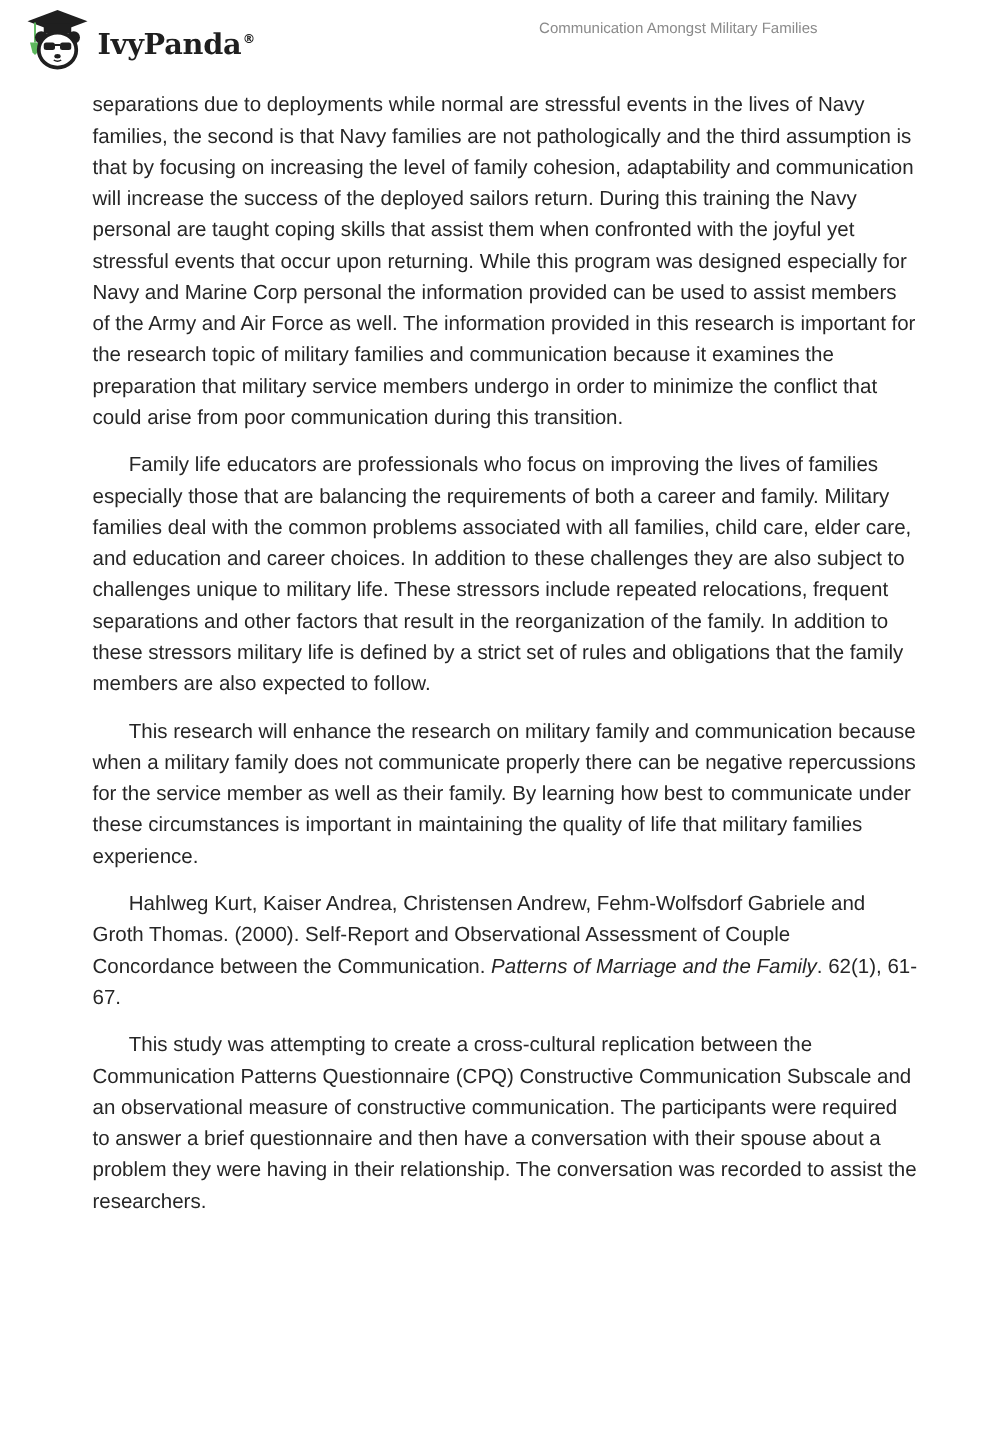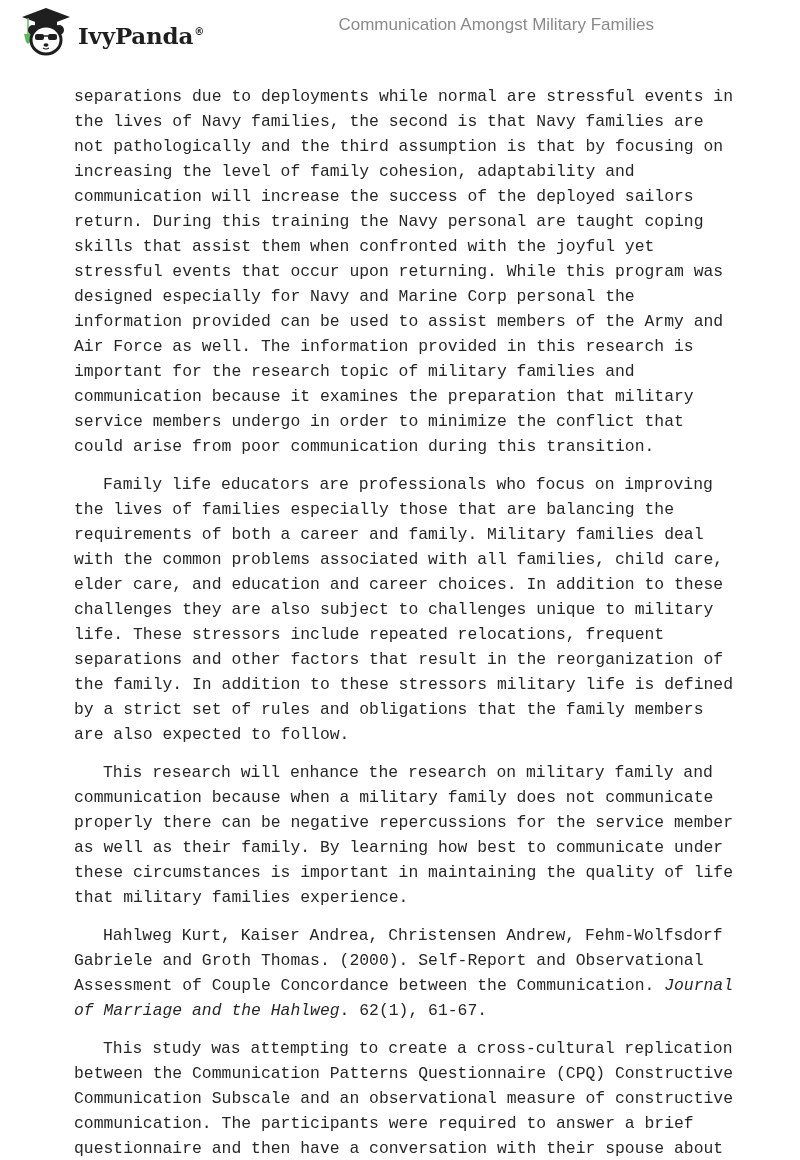--- a/index.html
+++ b/index.html
@@ -47,35 +47,34 @@
       font-family: "DejaVu Sans", sans-serif;
       font-size: 10px;
       font-weight: bold;
       vertical-align: super;
       margin-left: 1px;
     }
     .doc-title {
       position: absolute;
       right: 32px;
       top: 15px;
-      font-size: 17px;
+      font-size: 12px;
       color: #8a8a8a;
     }
     .content {
       position: absolute;
       left: 74px;
       top: 72px;
       width: 660px;
       font-size: 16.4px;
       line-height: 25px;
       color: #262626;
     }
     .content p {
-      margin: 12px 0 13px 0;
-      font-family: Liberation Mono, monospace;
+      margin: 0 0 13px 0;
     }
     .content p.indent {
       text-indent: 29px;
     }
     .content em {
       font-style: italic;
     }
     .footer-url {
       position: absolute;
       right: 32px;
@@ -112,17 +111,17 @@
     </svg>
     <span class="logo-text"><span>IvyPanda</span><span class="logo-reg">®</span></span>
   </a>
   <div class="doc-title">Communication Amongst Military Families</div>
 </div>
 
 <div class="content">
   <p>separations due to deployments while normal are stressful events in the lives of Navy families, the second is that Navy families are not pathologically and the third assumption is that by focusing on increasing the level of family cohesion, adaptability and communication will increase the success of the deployed sailors return. During this training the Navy personal are taught coping skills that assist them when confronted with the joyful yet stressful events that occur upon returning. While this program was designed especially for Navy and Marine Corp personal the information provided can be used to assist members of the Army and Air Force as well. The information provided in this research is important for the research topic of military families and communication because it examines the preparation that military service members undergo in order to minimize the conflict that could arise from poor communication during this transition.</p>
   <p class="indent">Family life educators are professionals who focus on improving the lives of families especially those that are balancing the requirements of both a career and family. Military families deal with the common problems associated with all families, child care, elder care, and education and career choices. In addition to these challenges they are also subject to challenges unique to military life. These stressors include repeated relocations, frequent separations and other factors that result in the reorganization of the family. In addition to these stressors military life is defined by a strict set of rules and obligations that the family members are also expected to follow.</p>
   <p class="indent">This research will enhance the research on military family and communication because when a military family does not communicate properly there can be negative repercussions for the service member as well as their family. By learning how best to communicate under these circumstances is important in maintaining the quality of life that military families experience.</p>
-  <p class="indent"><span>Hahlweg Kurt, Kaiser Andrea, Christensen Andrew, Fehm-Wolfsdorf Gabriele and Groth Thomas. (2000). Self-Report and Observational Assessment of Couple Concordance between the Communication. </span><em>Journal of Marriage and the Hahlweg</em><span>. 62(1), 61-67.</span></p>
+  <p class="indent"><span>Hahlweg Kurt, Kaiser Andrea, Christensen Andrew, Fehm-Wolfsdorf Gabriele and Groth Thomas. (2000). Self-Report and Observational Assessment of Couple Concordance between the Communication. </span><em>Patterns of Marriage and the Family</em><span>. 62(1), 61-67.</span></p>
   <p class="indent">This study was attempting to create a cross-cultural replication between the Communication Patterns Questionnaire (CPQ) Constructive Communication Subscale and an observational measure of constructive communication. The participants were required to answer a brief questionnaire and then have a conversation with their spouse about a problem they were having in their relationship. The conversation was recorded to assist the researchers.</p>
 </div>
 
 <a class="footer-url">https://ivypanda.com/essays/communication-amongst-military-families/</a>
 
 </body></html>

